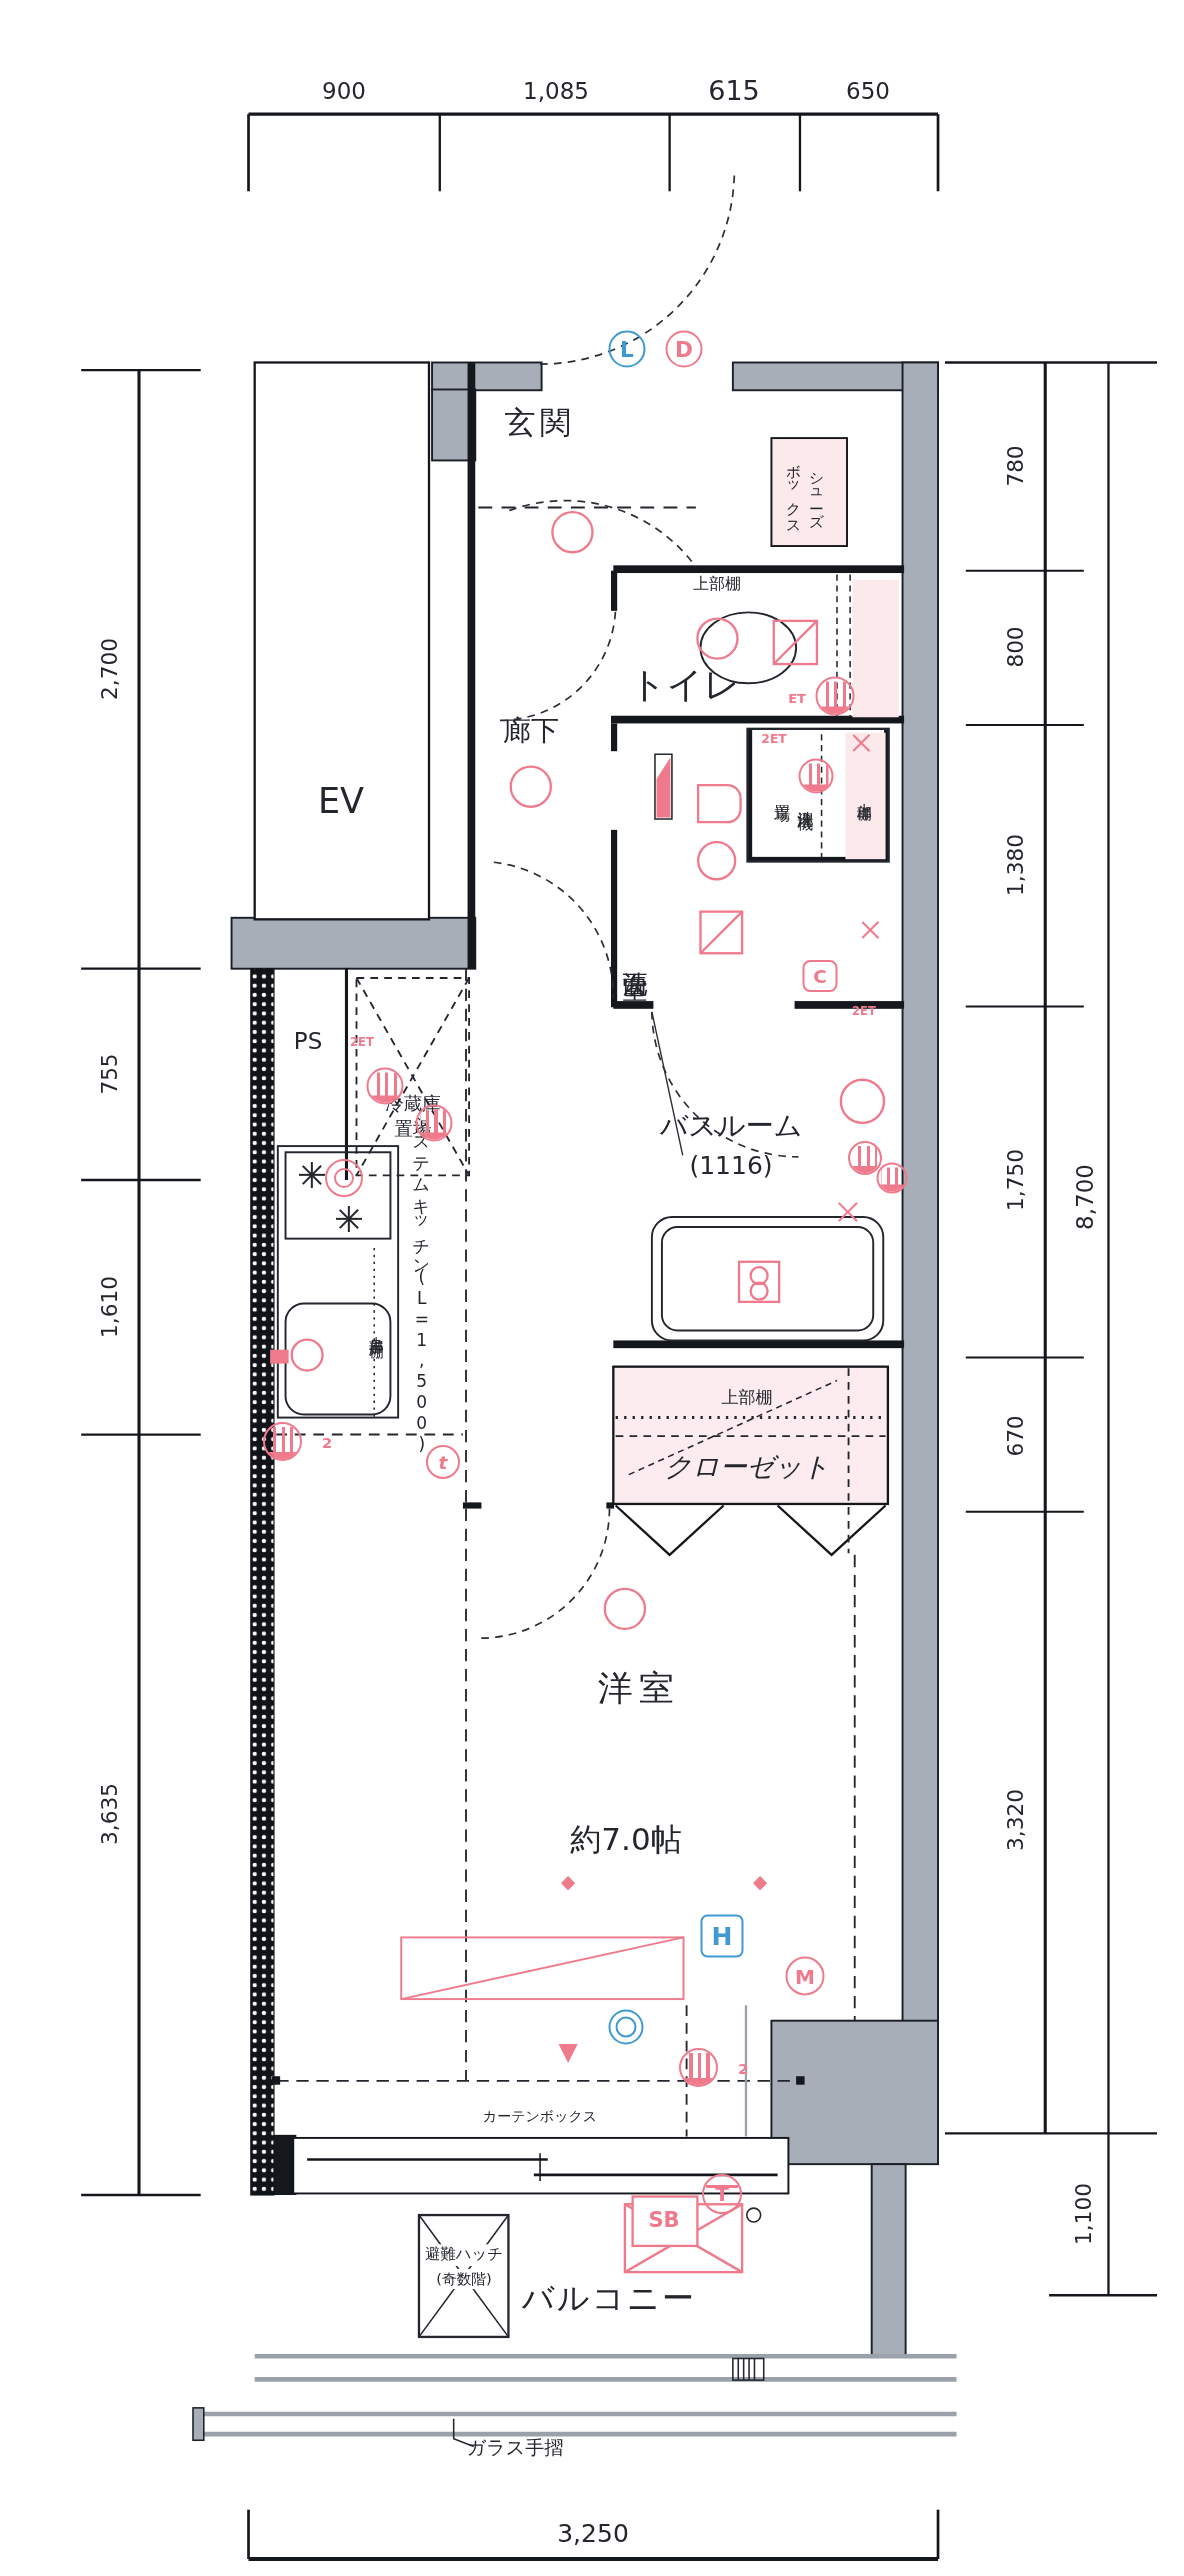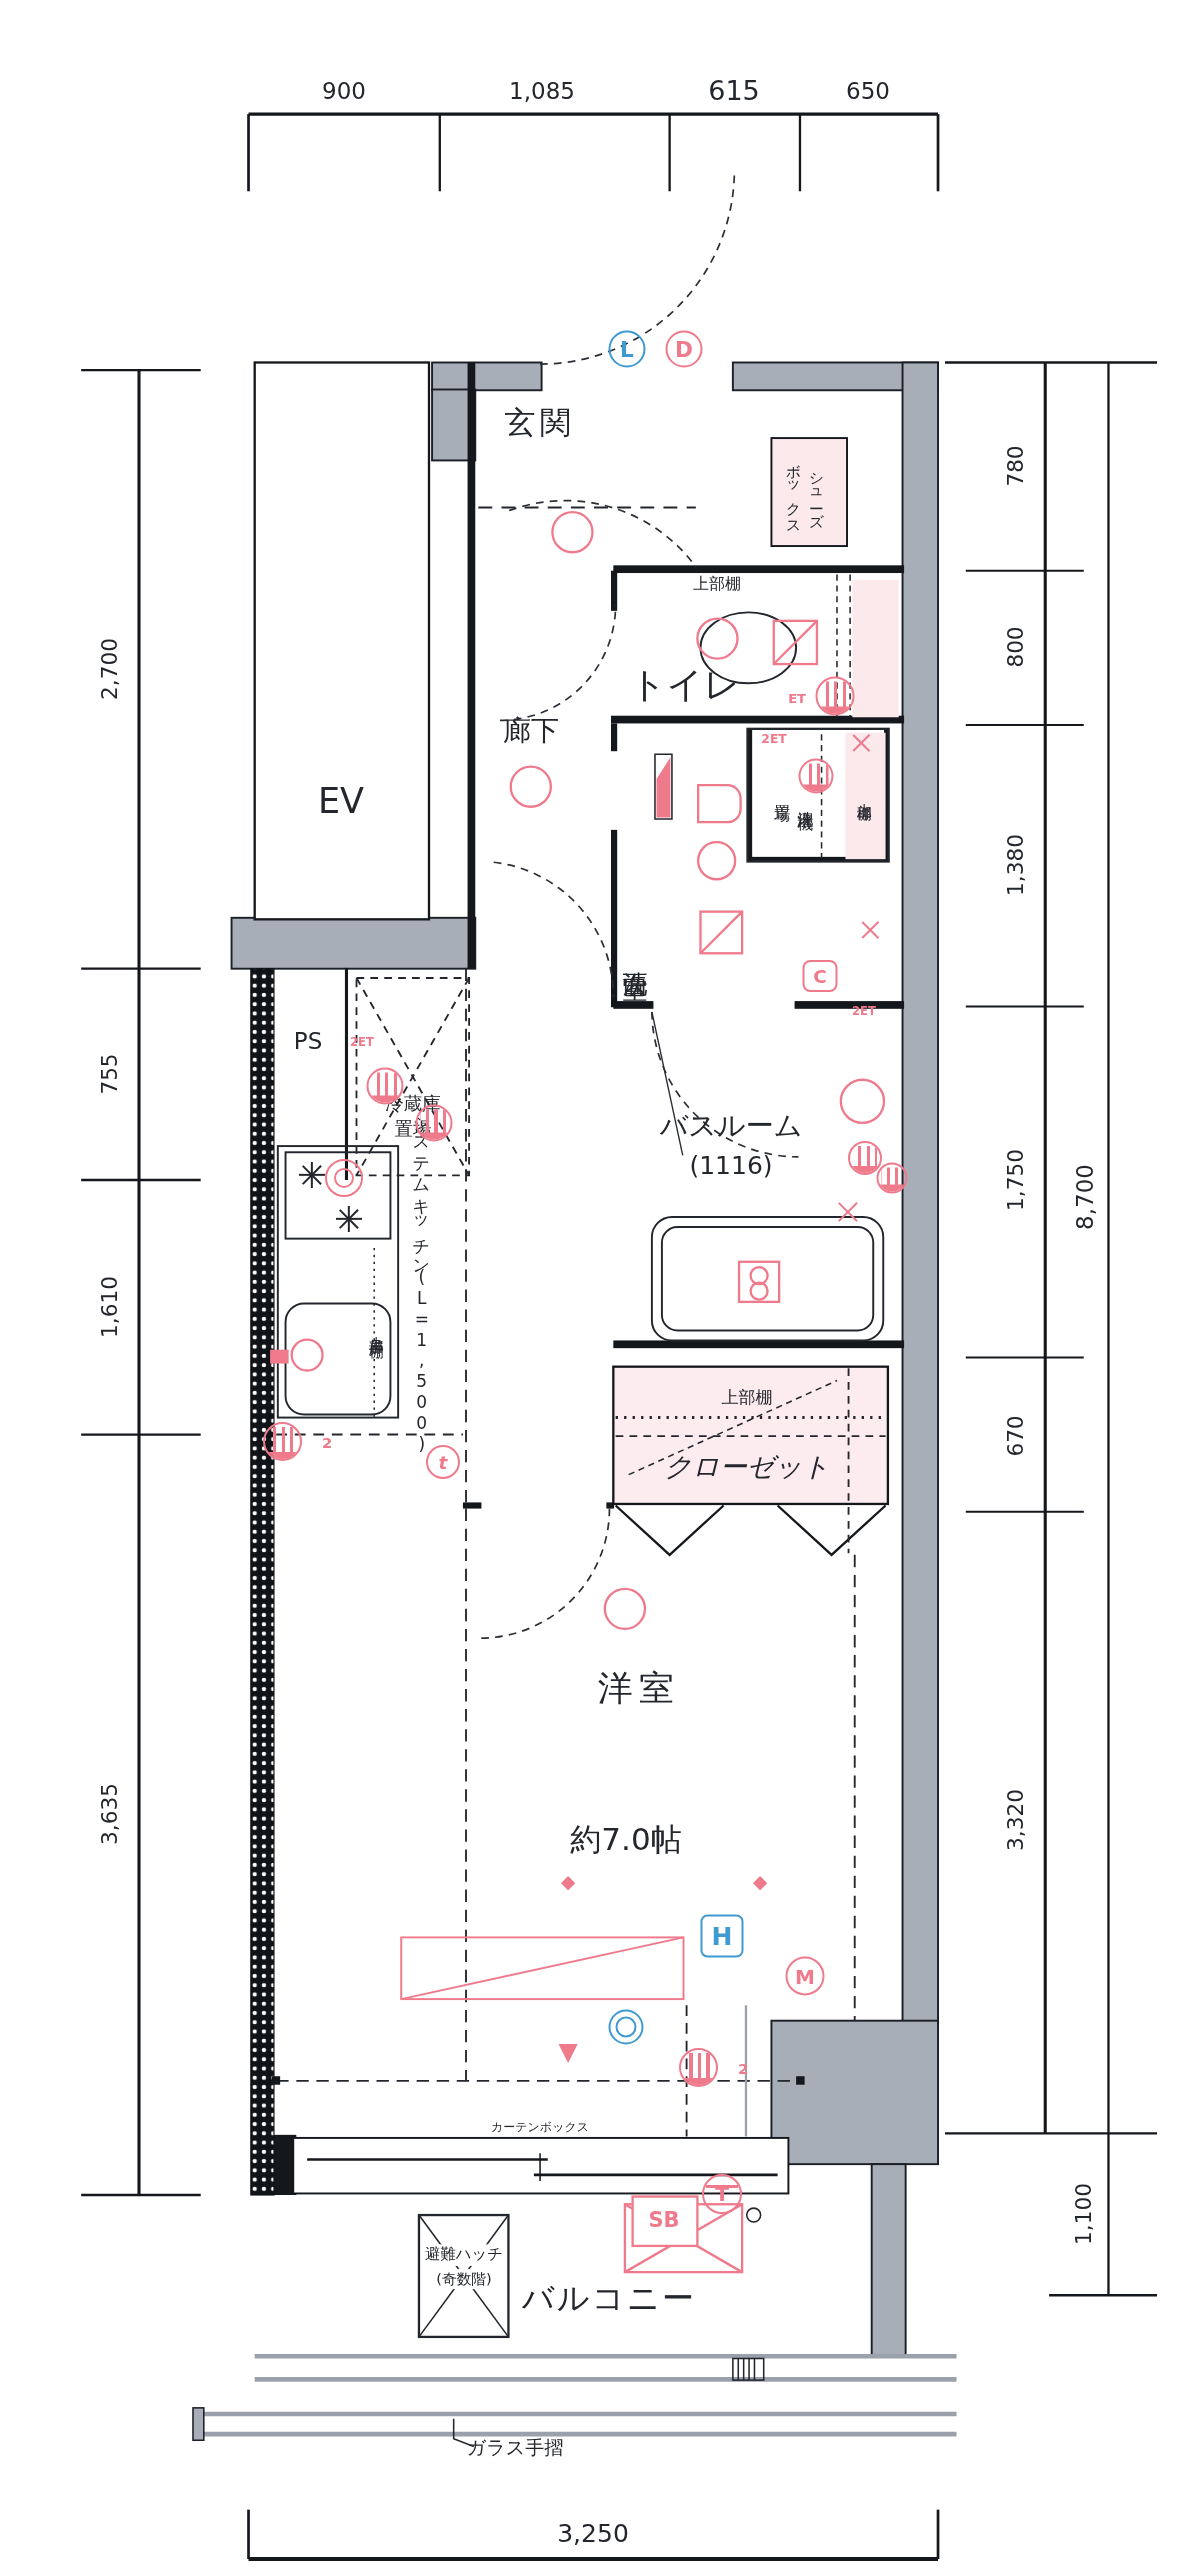--- a/index.html
+++ b/index.html
@@ -217,21 +217,21 @@
       <line x1="1252" y1="940" x2="1405" y2="940" stroke-width="2.5"></line>
       <line x1="1252" y1="1305" x2="1405" y2="1305" stroke-width="2.5"></line>
       <line x1="1252" y1="1760" x2="1405" y2="1760" stroke-width="2.5"></line>
       <line x1="1252" y1="1960" x2="1405" y2="1960" stroke-width="2.5"></line>
       <line x1="1225" y1="2766" x2="1500" y2="2766" stroke-width="3"></line>
       <line x1="1360" y1="2976" x2="1500" y2="2976" stroke-width="3"></line>
     </g>
   </svg>
 
   <div class="lbl" style="left:344px;top:91px;font-size:23px;">900</div>
-  <div class="lbl" style="left:542px;top:91px;font-size:23px;">1,085</div>
+  <div class="lbl" style="left:556px;top:91px;font-size:23px;">1,085</div>
   <div class="lbl" style="left:734px;top:91px;font-size:27px;">615</div>
   <div class="lbl" style="left:868px;top:91px;font-size:23px;">650</div>
   <div class="lbl" style="left:593px;top:2534px;font-size:25px;">3,250</div>
   <div class="lbl rot" style="left:110px;top:669px;font-size:21.6px;">2,700</div>
   <div class="lbl rot" style="left:110px;top:1074px;font-size:21.6px;">755</div>
   <div class="lbl rot" style="left:110px;top:1307px;font-size:21.6px;">1,610</div>
   <div class="lbl rot" style="left:110px;top:1814px;font-size:21.6px;">3,635</div>
   <div class="lbl rot" style="left:1016px;top:466px;font-size:21.6px;">780</div>
   <div class="lbl rot" style="left:1016px;top:647px;font-size:21.6px;">800</div>
   <div class="lbl rot" style="left:1016px;top:865px;font-size:21.6px;">1,380</div>
@@ -256,21 +256,21 @@
   <div class="lbl vt" style="left:421px;top:1280px;font-size:17px;letter-spacing:0.8px;">システムキッチン(L=1,500)</div>
   <div class="lbl vt" style="left:376px;top:1330px;font-size:14.7px;">上部吊戸棚</div>
   <div class="lbl" style="left:731px;top:1126px;font-size:28px;">バスルーム</div>
   <div class="lbl" style="left:731px;top:1166px;font-size:25px;">(1116)</div>
   <div class="lbl" style="left:747px;top:1398px;font-size:17px;">上部棚</div>
   <div class="lbl" style="left:747px;top:1467px;font-size:27px;font-style:italic;">クローゼット</div>
   <div class="lbl" style="left:639px;top:1688px;font-size:35px;letter-spacing:6.2px;">洋室</div>
   <div class="lbl" style="left:626px;top:1840px;font-size:31px;">約7.0帖</div>
   <div class="lbl vt" style="left:816px;top:492px;font-size:14.7px;">シューズ</div>
   <div class="lbl vt" style="left:793px;top:492px;font-size:14.7px;">ボックス</div>
-  <div class="lbl" style="left:540px;top:2116px;font-size:12px;margin-top:12px;">カーテンボックス</div>
+  <div class="lbl" style="left:540px;top:2116px;font-size:14px;">カーテンボックス</div>
   <div class="lbl" style="left:609px;top:2298px;font-size:32px;letter-spacing:2.3px;">バルコニー</div>
   <div class="lbl" style="left:464px;top:2255px;font-size:15.4px;">避難ハッチ</div>
   <div class="lbl" style="left:464px;top:2279px;font-size:14.7px;">(奇数階)</div>
   <div class="lbl" style="left:515px;top:2448px;font-size:19px;">ガラス手摺</div>
   <div class="lbl pk" style="left:664px;top:2220px;font-size:21px;font-weight:bold;">SB</div>
 
   <div class="sym circ blue" style="left:627px;top:349px;width:37px;height:37px;font-size:21.6px;">L</div>
   <div class="sym circ" style="left:684px;top:349px;width:37px;height:37px;font-size:21.6px;">D</div>
 
   <div class="lbl pk" style="left:797px;top:699px;font-size:13px;font-weight:bold;">ET</div>

